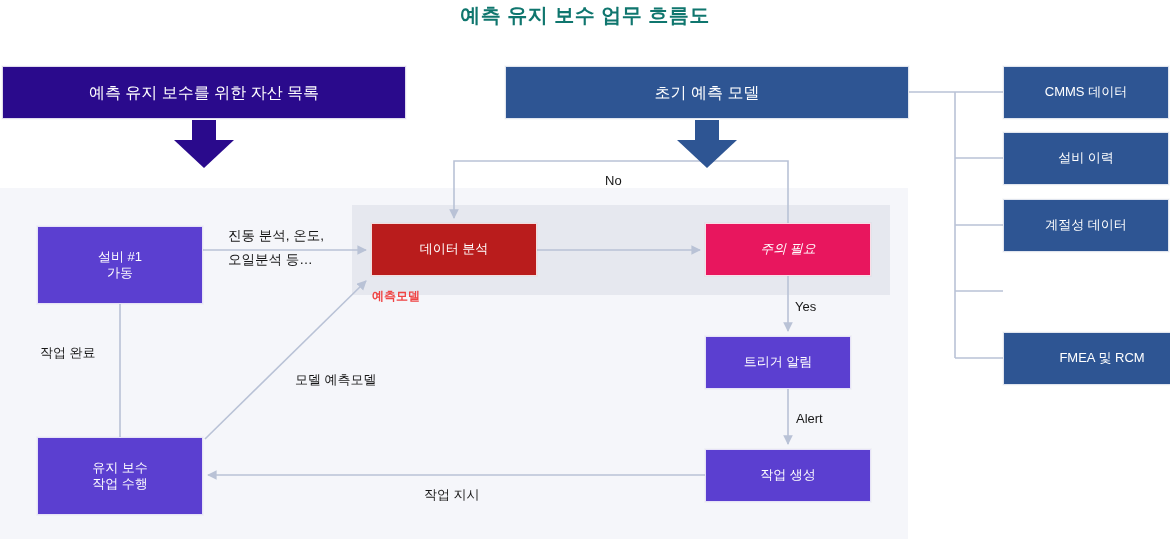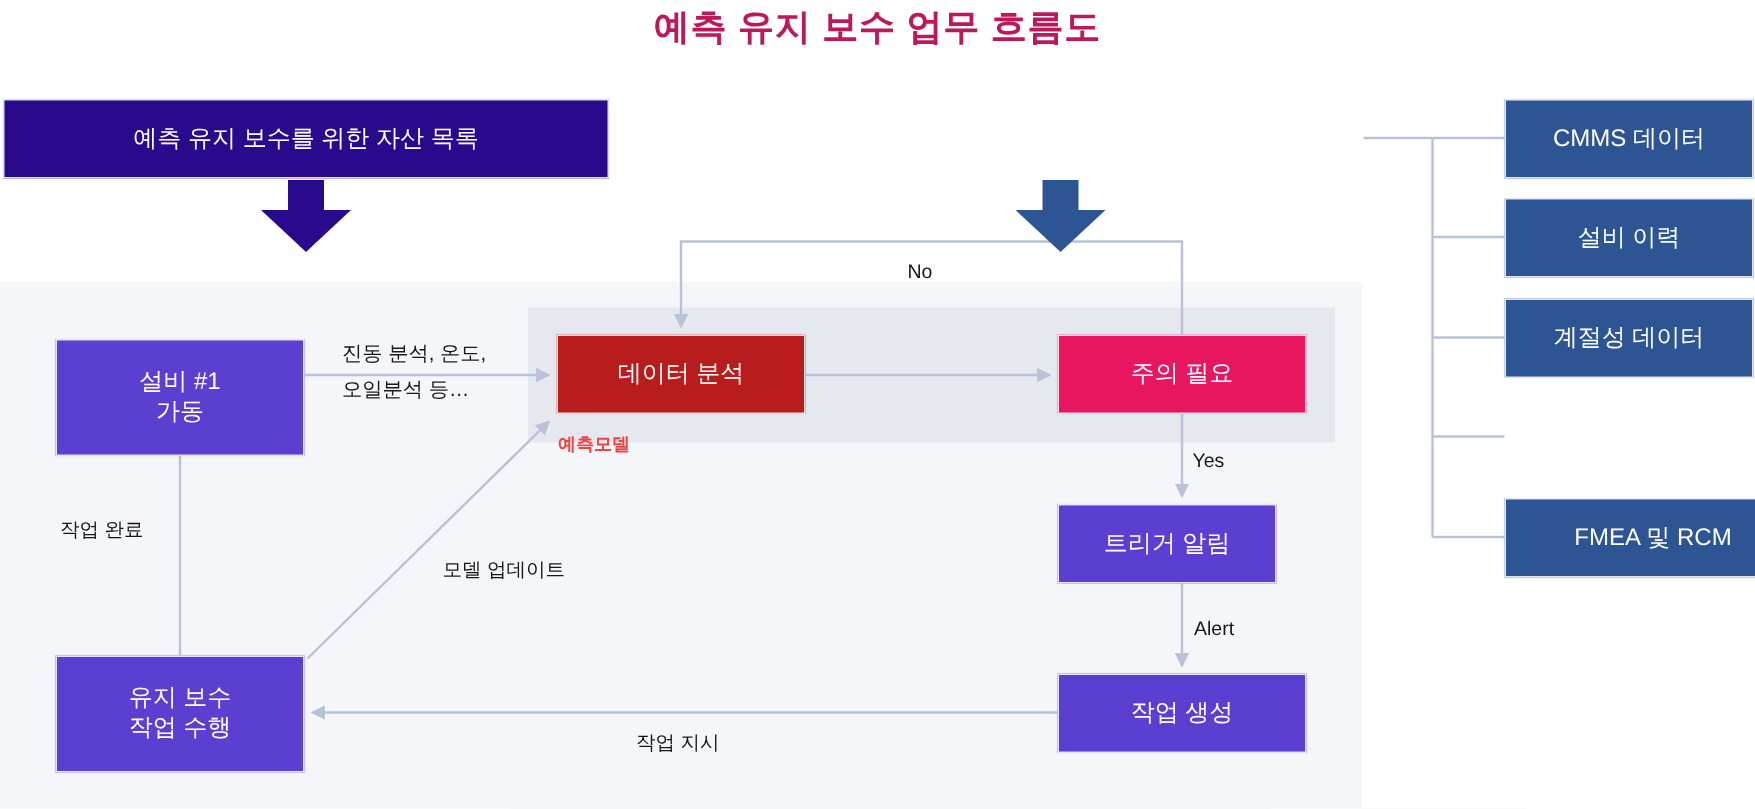--- a/index.html
+++ b/index.html
@@ -8,21 +8,21 @@
     background:#ffffff;
     font-family:"Liberation Sans","DejaVu Sans",sans-serif;
     position:relative;overflow:hidden;
   }
   .root{position:relative;width:1170px;height:539px;}
 
   
   .title{
     position:absolute;left:0;top:2px;width:1170px;
     text-align:center;
-    font-size:24px;font-weight:bold;color:#be185d;
+    font-size:20px;font-weight:bold;color:#0f766e;
     letter-spacing:0.5px;
   }
 
   
   .panel{
     position:absolute;left:0;top:188px;width:908px;height:351px;
     background:#f5f6fa;
   }
   
   .group-box{
@@ -34,29 +34,29 @@
     font-size:12px;font-weight:bold;color:#ef4444;
   }
 
   
   .node{
     position:absolute;
     box-sizing:border-box;
     display:flex;align-items:center;justify-content:center;
     text-align:center;
     color:#ffffff;
-    font-size:16px;
+    font-size:13px;
     line-height:1.25;
     border:1px solid rgba(255,255,255,0.85);
     box-shadow:0 0 0 1px rgba(0,0,0,0.02);
   }
   .node.indigo{background:#2a0a8c;}
   .node.navy{background:#2e5593;}
   .node.brightblue{background:#b91c1c;}
-  .node.crimson{background:#e8165e;}
+  .node.crimson{background:#e8165e;font-style:italic;}
   .node.purple{background:#5b3fd0;}
 
   
   #asset-inventory{left:2px;top:66px;width:404px;height:53px;font-size:16px;}
   #initial-model{left:505px;top:66px;width:404px;height:53px;font-size:16px;}
 
   #src-0{left:1003px;top:66px;width:166px;height:53px;}
   #src-1{left:1003px;top:132px;width:166px;height:53px;}
   #src-2{left:1003px;top:199px;width:166px;height:53px;}
   #src-3{left:1003px;top:265px;width:166px;height:53px;}
@@ -143,20 +143,21 @@
 
       <path d="M705,475 L208,475" marker-end="url(#ah)"></path>
 
       <path d="M120,437 L120,294" marker-end="url(#ah)"></path>
 
       <path d="M205,439 L366,281" marker-end="url(#ah)"></path>
     </g>
   </svg>
 
   <div class="node indigo" id="asset-inventory">예측 유지 보수를 위한 자산 목록</div>
+  <div class="node navy" id="initial-model">초기 예측 모델</div>
 
   <div class="fat-arrow" id="fat-arrow-asset">
     <div class="stem"></div>
     <div class="head"></div>
   </div>
   <div class="fat-arrow" id="fat-arrow-model">
     <div class="stem"></div>
     <div class="head"></div>
   </div>
 
@@ -185,16 +186,16 @@
   </div>
 
   <div class="edge-label two-line" id="lbl-sensors">
     <div>진동 분석, 온도,</div>
     <div>오일분석 등…</div>
   </div>
   <div class="edge-label" id="lbl-no">No</div>
   <div class="edge-label" id="lbl-yes">Yes</div>
   <div class="edge-label" id="lbl-alert">Alert</div>
   <div class="edge-label" id="lbl-work-order">작업 지시</div>
-  <div class="edge-label" id="lbl-model-update">모델 업데이트</div>
+  <div class="edge-label" id="lbl-model-update">모델 예측모델</div>
   <div class="edge-label" id="lbl-work-done">작업 완료</div>
 
 </div>
 
 </body></html>

